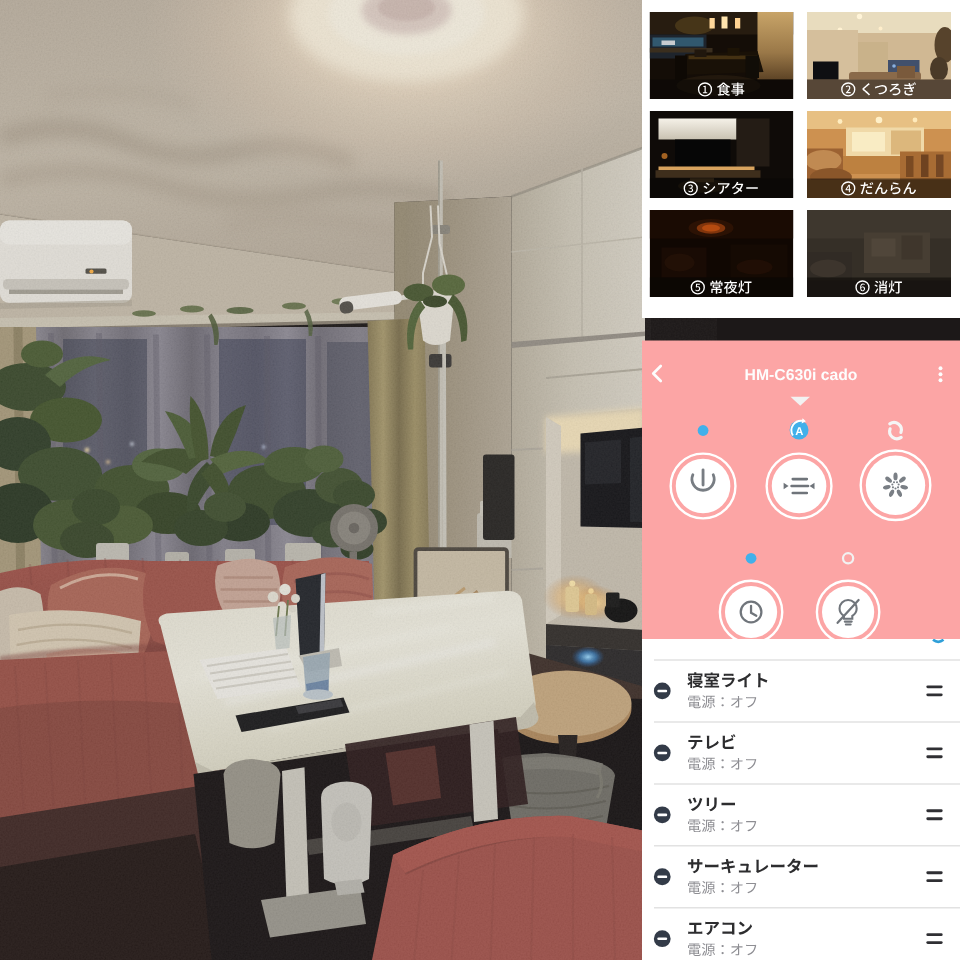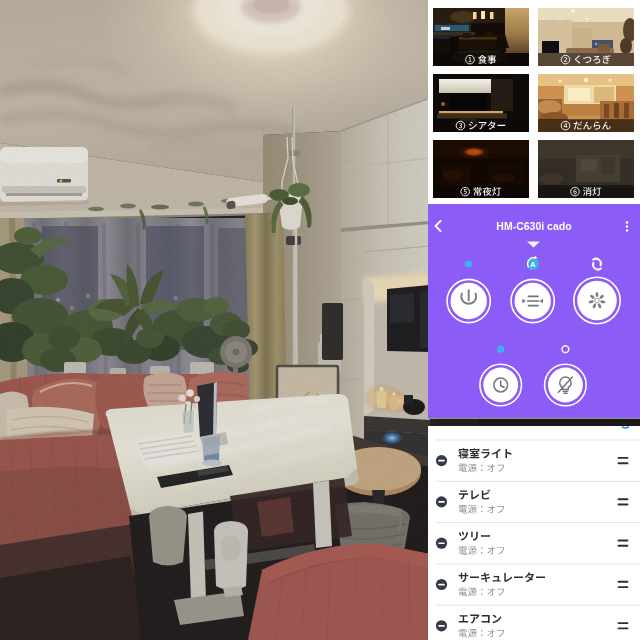--- a/index.html
+++ b/index.html
@@ -565,21 +565,21 @@
 <rect x="0" y="28" width="30" height="30" fill="#312b25"></rect>
 <ellipse cx="14" cy="39" rx="12" ry="6" fill="#3d352d"></ellipse>
 <rect x="0" y="47" width="96" height="11" fill="#2a251f"></rect>
 <rect x="0" y="45" width="96" height="13" fill="rgba(10,8,6,0.55)"></rect>
         <circle cx="37.0" cy="51.6" r="4.3" fill="none" stroke="#fff" stroke-width="0.9"></circle>
         <path d="M37.2 54.2Q36.8 54.2 36.5 54.0Q36.2 53.9 35.9 53.6Q35.7 53.3 35.6 52.8Q35.4 52.3 35.4 51.7Q35.4 51.0 35.6 50.5Q35.7 49.9 36.0 49.6Q36.3 49.3 36.6 49.2Q36.9 49.0 37.3 49.0Q37.7 49.0 38.0 49.2Q38.4 49.3 38.6 49.5L38.1 50.0Q38.0 49.9 37.8 49.7Q37.6 49.6 37.4 49.6Q37.0 49.6 36.8 49.8Q36.5 50.0 36.3 50.5Q36.1 50.9 36.1 51.7Q36.1 52.3 36.3 52.8Q36.4 53.2 36.6 53.4Q36.8 53.6 37.1 53.6Q37.4 53.6 37.5 53.5Q37.7 53.3 37.8 53.1Q37.9 52.9 37.9 52.5Q37.9 52.2 37.8 52.0Q37.7 51.8 37.5 51.7Q37.4 51.5 37.1 51.5Q36.9 51.5 36.6 51.7Q36.4 51.8 36.1 52.2L36.1 51.6Q36.3 51.4 36.4 51.3Q36.6 51.1 36.8 51.0Q37.0 51.0 37.2 51.0Q37.7 51.0 38.0 51.1Q38.3 51.3 38.5 51.7Q38.7 52.0 38.7 52.5Q38.7 53.0 38.4 53.4Q38.2 53.8 37.9 54.0Q37.6 54.2 37.2 54.2Z" fill="#fff"></path>
         <path d="M48.8 51.4H52.7V52.1H48.8ZM48.8 53.0H52.7V53.8H48.8ZM52.7 47.2 53.6 47.6Q53.3 48.0 53.1 48.5Q52.8 49.0 52.6 49.3L51.8 49.0Q51.9 48.8 52.1 48.5Q52.3 48.2 52.4 47.8Q52.6 47.5 52.7 47.2ZM47.9 47.6 48.7 47.3Q48.9 47.5 49.1 47.9Q49.3 48.2 49.4 48.5Q49.6 48.8 49.6 49.0L48.8 49.4Q48.8 49.2 48.6 48.8Q48.5 48.5 48.3 48.2Q48.1 47.9 47.9 47.6ZM48.2 49.7H52.7V50.5H49.1V55.8H48.2ZM52.3 49.7H53.2V54.8Q53.2 55.1 53.1 55.3Q53.0 55.5 52.8 55.6Q52.5 55.7 52.2 55.7Q51.8 55.8 51.2 55.8Q51.2 55.6 51.1 55.3Q51.1 55.1 51.0 54.9Q51.3 54.9 51.7 54.9Q52.0 54.9 52.1 54.9Q52.3 54.9 52.3 54.7ZM50.3 47.0H51.2V50.2H50.3ZM45.4 47.7 45.9 47.1Q46.2 47.2 46.5 47.4Q46.8 47.6 47.1 47.8Q47.4 48.0 47.6 48.2L47.0 48.9Q46.9 48.7 46.6 48.5Q46.3 48.3 46.0 48.1Q45.7 47.8 45.4 47.7ZM44.9 50.2 45.4 49.6Q45.7 49.7 46.1 49.9Q46.4 50.1 46.7 50.3Q47.0 50.5 47.2 50.7L46.6 51.4Q46.4 51.2 46.2 51.0Q45.9 50.8 45.5 50.6Q45.2 50.4 44.9 50.2ZM45.2 55.1Q45.4 54.8 45.7 54.3Q46.0 53.8 46.3 53.2Q46.6 52.6 46.8 52.1L47.5 52.6Q47.3 53.1 47.0 53.7Q46.8 54.2 46.5 54.7Q46.2 55.3 46.0 55.7Z M56.1 47.0H56.9V50.1Q56.9 50.9 56.9 51.6Q56.8 52.4 56.6 53.1Q56.5 53.9 56.1 54.5Q55.7 55.2 55.1 55.8Q55.0 55.7 54.9 55.6Q54.8 55.4 54.7 55.3Q54.6 55.2 54.5 55.1Q55.0 54.6 55.3 54.0Q55.7 53.4 55.8 52.7Q56.0 52.1 56.0 51.4Q56.1 50.8 56.1 50.1ZM54.9 48.9 55.6 49.0Q55.6 49.4 55.6 49.9Q55.5 50.3 55.4 50.8Q55.3 51.2 55.2 51.6L54.5 51.3Q54.7 51.0 54.7 50.6Q54.8 50.2 54.9 49.8Q54.9 49.3 54.9 48.9ZM57.6 48.8 58.4 49.0Q58.2 49.5 58.0 50.1Q57.7 50.6 57.5 51.0L57.0 50.7Q57.1 50.5 57.2 50.1Q57.4 49.8 57.5 49.4Q57.6 49.1 57.6 48.8ZM56.8 52.2Q56.9 52.3 57.1 52.5Q57.3 52.8 57.6 53.0Q57.9 53.3 58.1 53.5Q58.3 53.8 58.4 53.9L57.8 54.6Q57.7 54.4 57.5 54.1Q57.3 53.9 57.0 53.6Q56.8 53.3 56.6 53.1Q56.3 52.8 56.2 52.7ZM58.3 47.7H63.3V48.6H58.3ZM60.7 48.1H61.7V54.6Q61.7 55.0 61.6 55.2Q61.5 55.4 61.2 55.6Q60.9 55.7 60.4 55.7Q60.0 55.7 59.3 55.7Q59.3 55.6 59.2 55.4Q59.1 55.2 59.1 55.1Q59.0 54.9 58.9 54.8Q59.2 54.8 59.6 54.8Q59.9 54.8 60.1 54.8Q60.4 54.8 60.5 54.8Q60.6 54.8 60.7 54.7Q60.7 54.7 60.7 54.6Z" fill="#fff"></path>
       </svg>
     </div>
 
-<div class="abs" style="left:428px;top:204px;width:212px;height:215px;background:#8b5cf6">
+<div class="abs" style="left:428px;top:227px;width:212px;height:215px;background:#fca5a5">
 <svg width="212" height="215" viewBox="0 0 212 215">
 
 <path d="M12.5 17 L7.5 22 L12.5 27" stroke="#fdfdfd" stroke-width="1.8" fill="none" stroke-linecap="round" stroke-linejoin="round"></path>
 
 <text x="106" y="26" text-anchor="middle" font-family="Liberation Sans" font-size="10.5" font-weight="bold" fill="#fdfdfd">HM-C630i cado</text>
 
 <g fill="#fdfdfd">
           <circle cx="199" cy="18.5" r="1.3"></circle>
           <circle cx="199" cy="22.5" r="1.3"></circle>
           <circle cx="199" cy="26.5" r="1.3"></circle>

